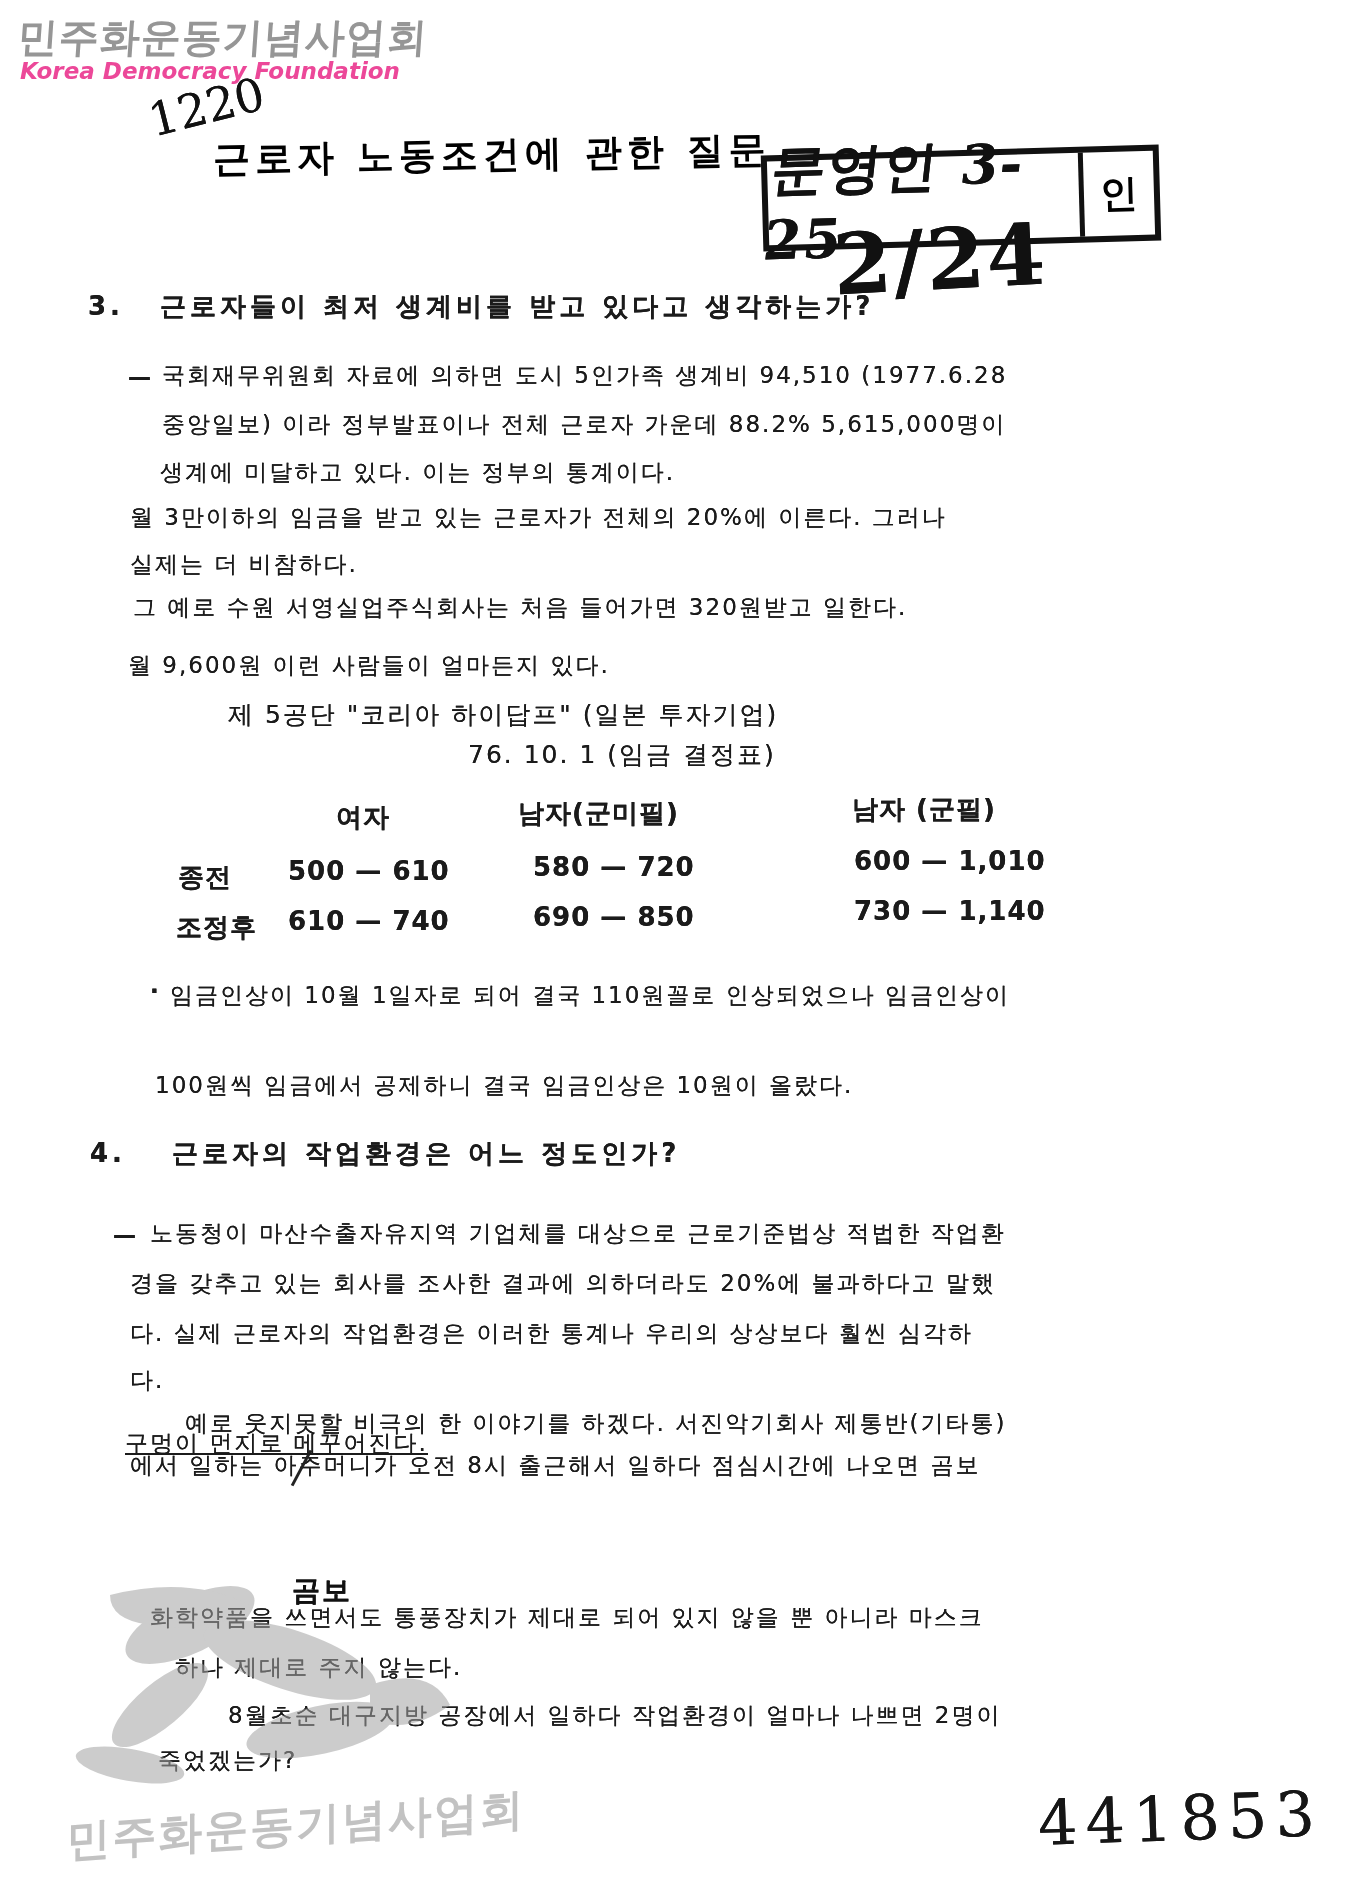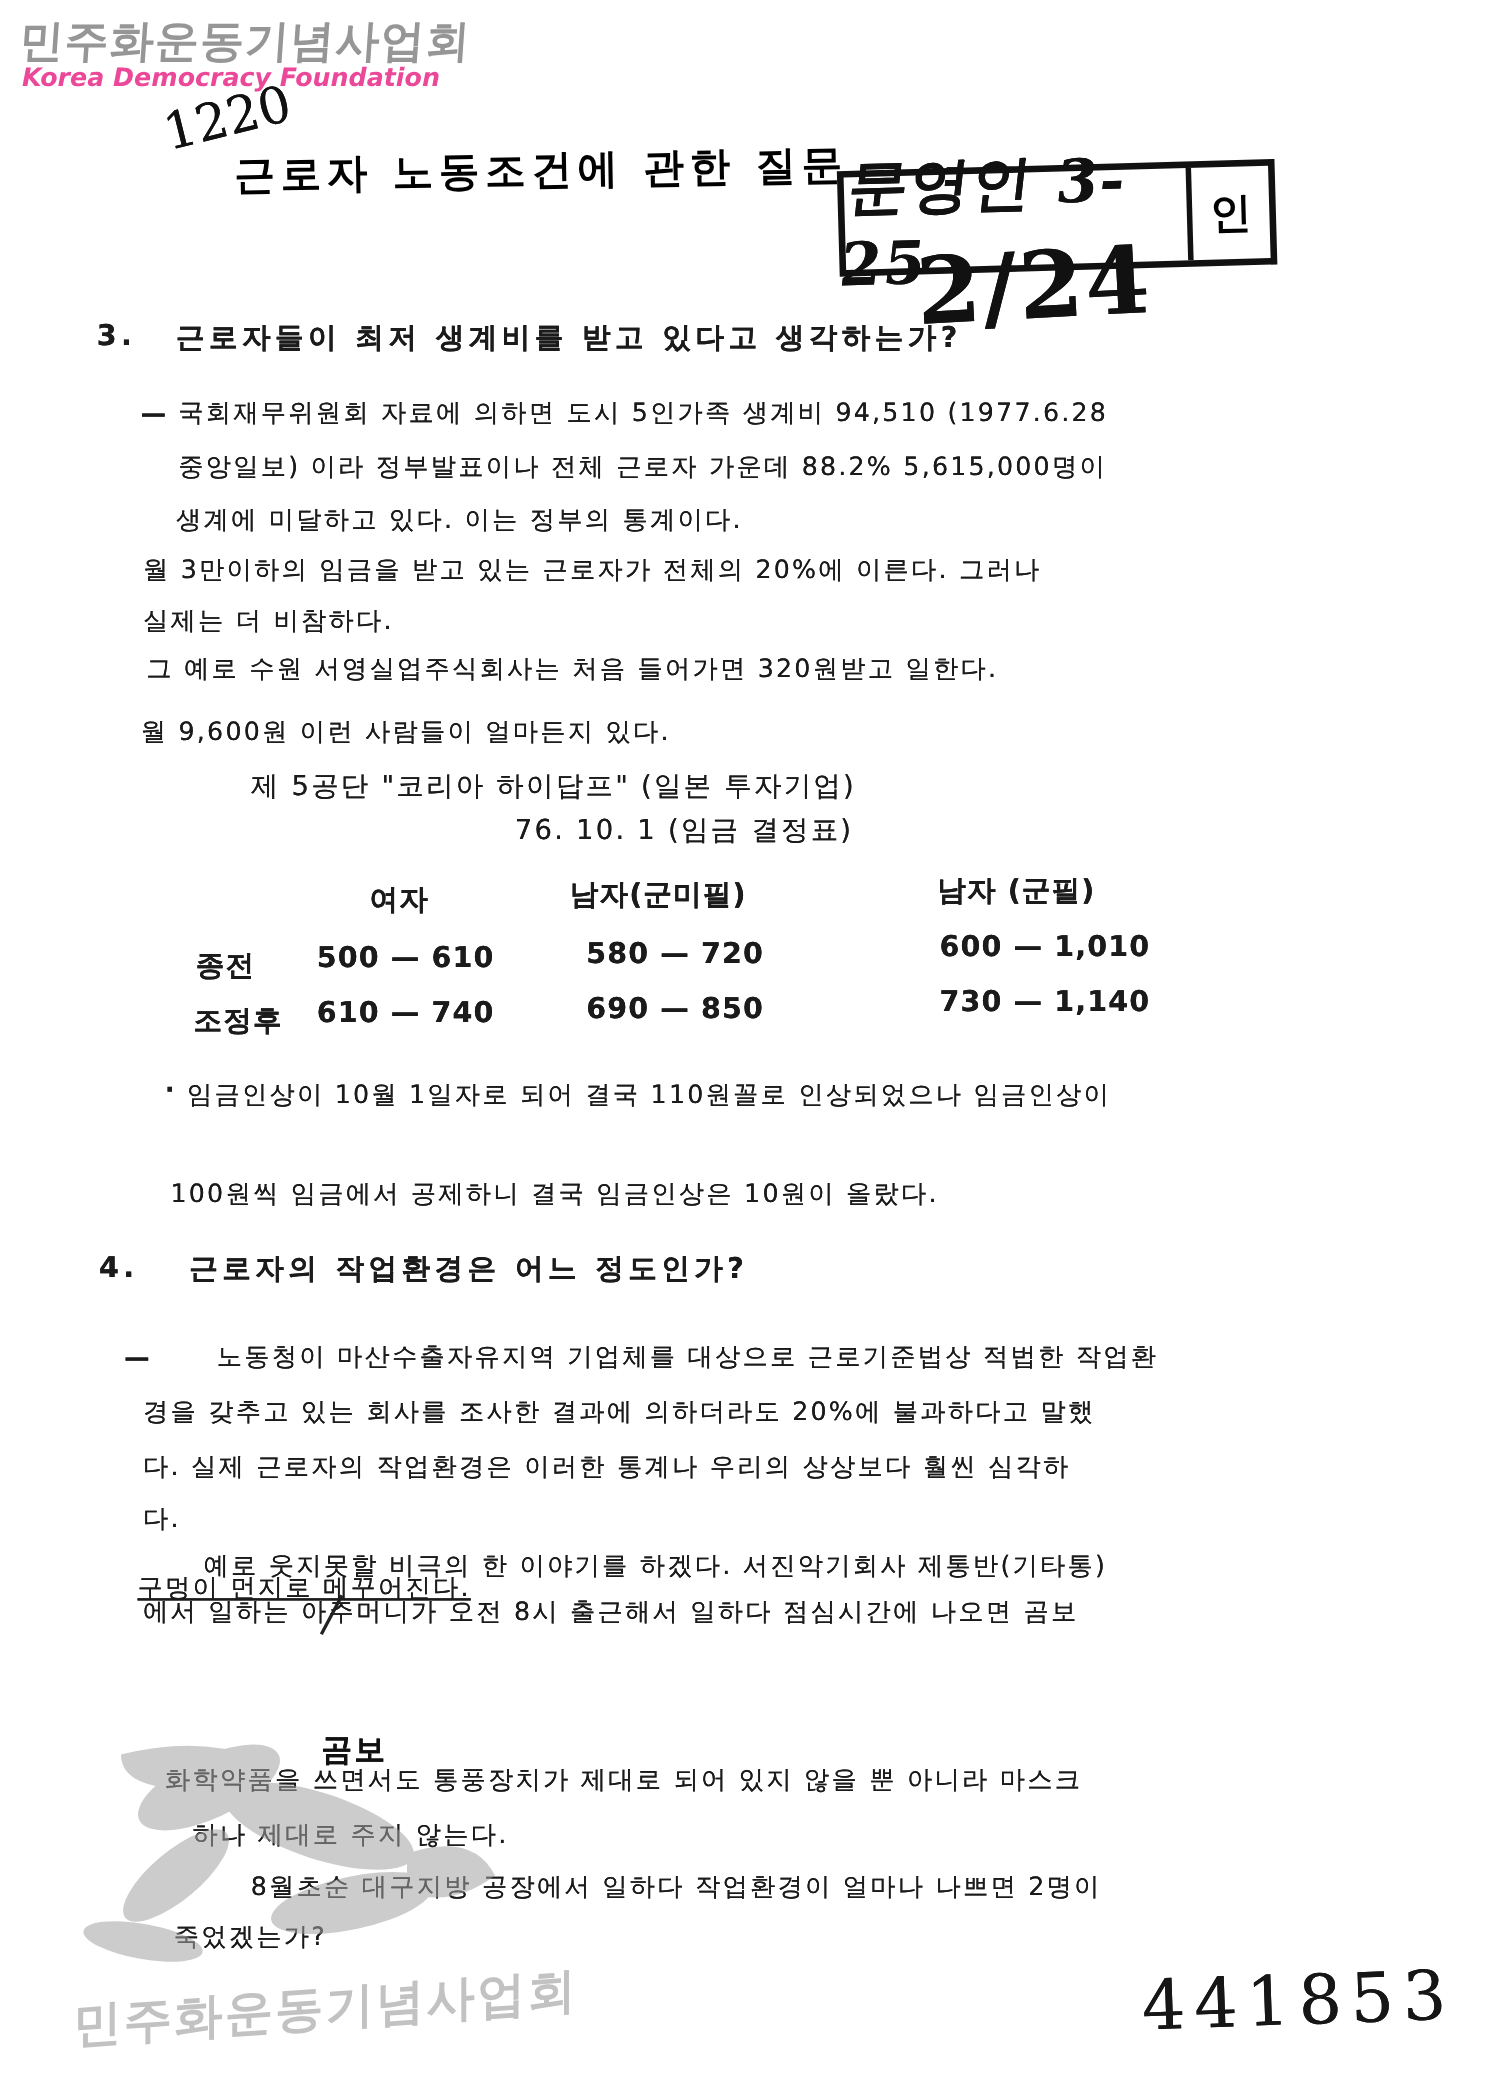--- a/index.html
+++ b/index.html
@@ -135,21 +135,21 @@
   <div class="t tbl" style="left:854px;top:896px;">730 —  1,140</div>
 
   <div class="t" style="left:150px;top:978px;font-weight:bold;">·</div>
   <div class="t" style="left:170px;top:980px;">임금인상이 10월 1일자로 되어 결국 110원꼴로 인상되었으나 임금인상이</div>
   <div class="t" style="left:155px;top:1070px;">100원씩 임금에서 공제하니 결국 임금인상은 10원이 올랐다.</div>
 
   <div class="t q" style="left:90px;top:1138px;">4.</div>
   <div class="t q" style="left:128px;top:1136px;margin-left:44px;">근로자의 작업환경은 어느 정도인가?</div>
 
   <div class="t" style="left:113px;top:1222px;font-weight:bold;">—</div>
-  <div class="t" style="left:150px;top:1218px;margin-left:47px;">노동청이 마산수출자유지역 기업체를 대상으로 근로기준법상 적법한 작업환</div>
+  <div class="t" style="left:150px;top:1218px;">노동청이 마산수출자유지역 기업체를 대상으로 근로기준법상 적법한 작업환</div>
   <div class="t" style="left:130px;top:1268px;">경을 갖추고 있는 회사를 조사한 결과에 의하더라도 20%에 불과하다고 말했</div>
   <div class="t" style="left:130px;top:1318px;">다. 실제 근로자의 작업환경은 이러한 통계나 우리의 상상보다 훨씬 심각하</div>
   <div class="t" style="left:130px;top:1365px;">다.</div>
   <div class="t" style="left:185px;top:1408px;">예로 웃지못할 비극의 한 이야기를 하겠다. 서진악기회사 제통반(기타통)</div>
   <div class="t" style="left:130px;top:1450px;">에서 일하는 아주머니가 오전 8시 출근해서 일하다 점심시간에 나오면 곰보</div>
   <div class="slash"></div>
   <div class="t hand" style="left:292px;top:1572px;font-size:28px;font-weight:bold;">곰보</div>
   <div class="t" style="left:125px;top:1428px;text-decoration:underline;">구멍이 먼지로 메꾸어진다.</div>
   <div class="t" style="left:150px;top:1602px;">화학약품을 쓰면서도 통풍장치가 제대로 되어 있지 않을 뿐 아니라 마스크</div>
   <div class="t" style="left:175px;top:1652px;">하나 제대로 주지 않는다.</div>

